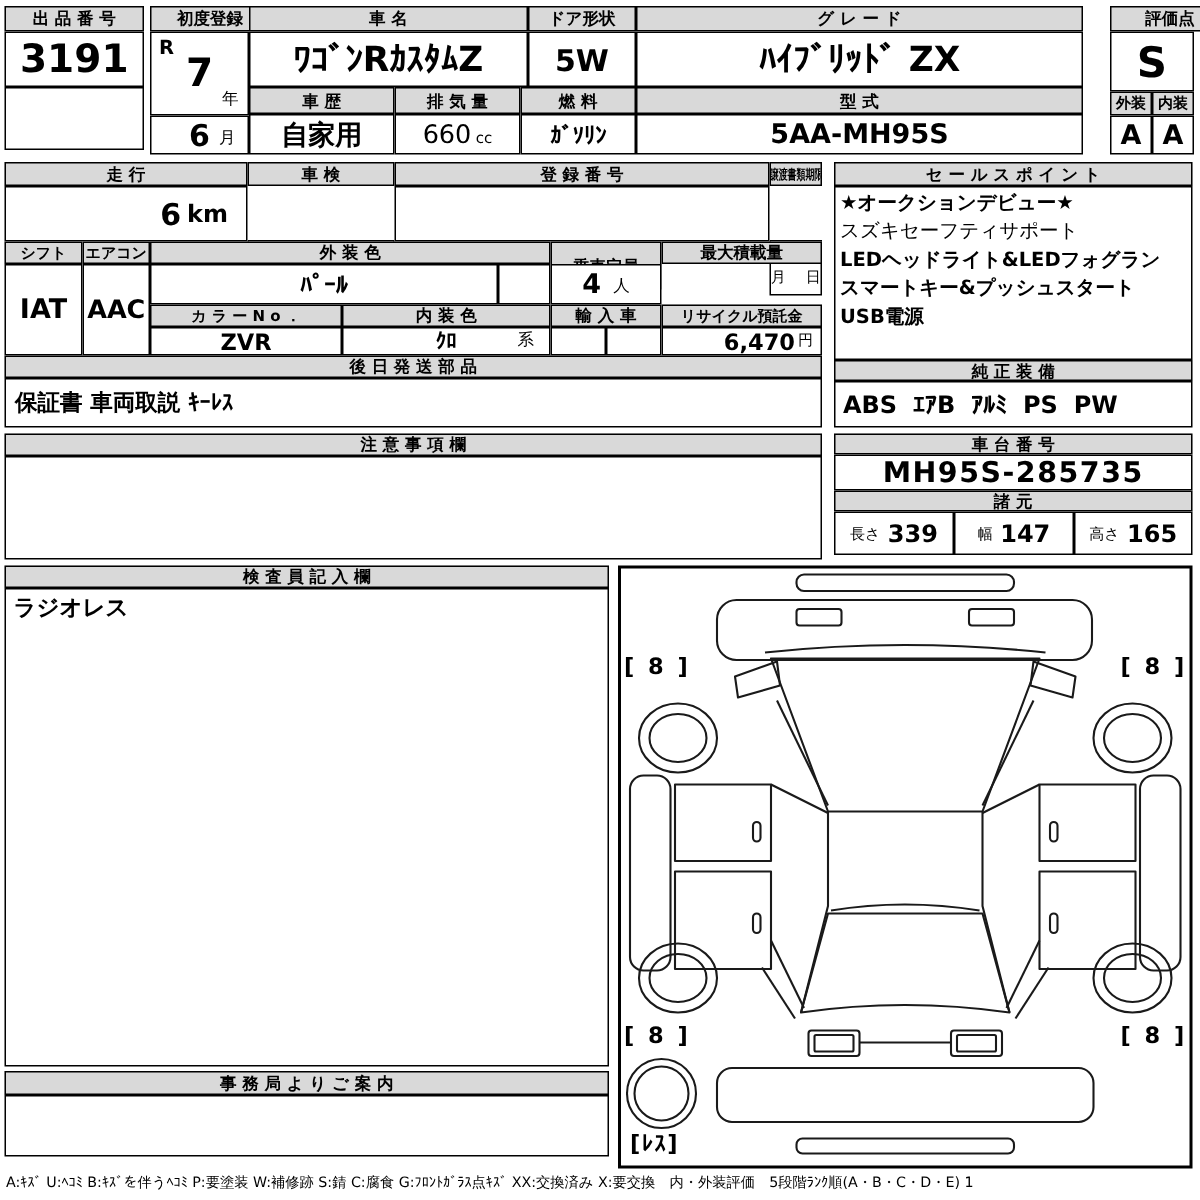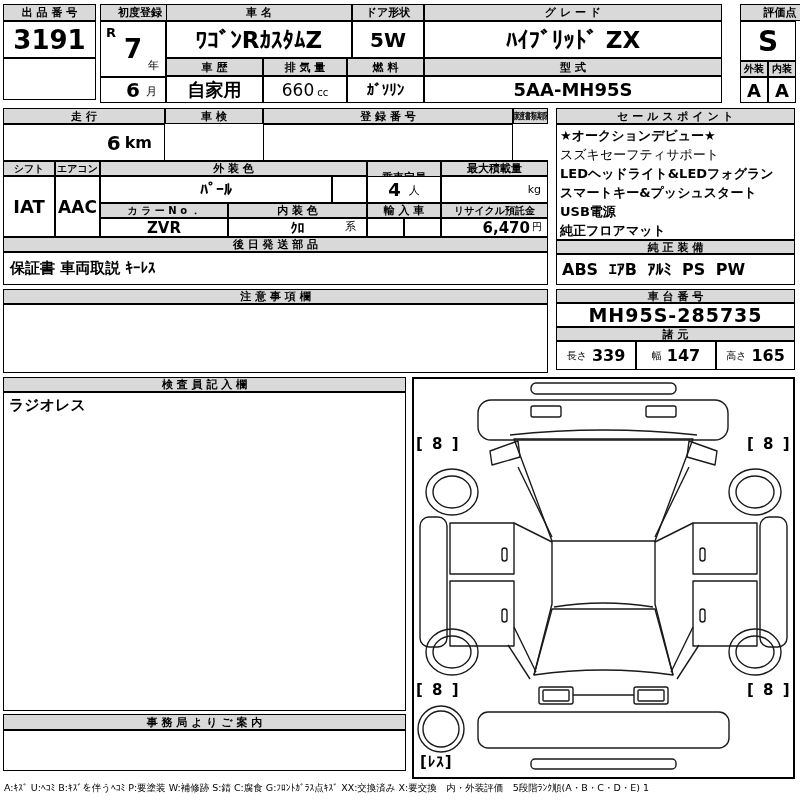--- a/index.html
+++ b/index.html
@@ -81,21 +81,20 @@
   <div class="c h" style="left:441px;top:161px;width:107px;height:15px">最大積載量</div>
 
   <div class="c v" style="left:3px;top:176px;width:52px;height:61px;font-size:18px">IAT</div>
   <div class="c v" style="left:55px;top:176px;width:45px;height:61px;font-size:17px">AAC</div>
   <div class="c v" style="left:100px;top:176px;width:232px;height:27px;font-size:16px">ﾊﾟｰﾙ</div>
   <div class="c" style="left:332px;top:176px;width:35px;height:27px"></div>
   <div class="c" style="left:367px;top:176px;width:74px;height:27px">
     <span style="font-size:18px;font-weight:bold">4</span>
     <span style="font-size:11px;margin-left:8px;align-self:flex-end;padding-bottom:4px">人</span>
   </div>
-  <div class="c right" style="left:441px;top:176px;width:107px;height:27px;font-size:11px;padding-right:6px">kg</div>
 
   <div class="c h" style="left:100px;top:203px;width:128px;height:15px;font-size:10px">カ ラ ー N o ．</div>
   <div class="c h" style="left:228px;top:203px;width:139px;height:15px">内 装 色</div>
   <div class="c h" style="left:367px;top:203px;width:74px;height:15px">輸 入 車</div>
   <div class="c h" style="left:441px;top:203px;width:107px;height:15px;font-size:10px">リサイクル預託金</div>
 
   <div class="c v" style="left:100px;top:218px;width:128px;height:19px;font-size:15px">ZVR</div>
   <div class="c" style="left:228px;top:218px;width:139px;height:19px">
     <span style="font-size:14px;font-weight:bold">ｸﾛ</span>
     <span style="position:absolute;right:10px;bottom:2px;font-size:11px">系</span>
@@ -113,21 +112,20 @@
   <div class="c h" style="left:3px;top:289px;width:545px;height:15px">注 意 事 項 欄</div>
   <div class="c" style="left:3px;top:304px;width:545px;height:69px"></div>
 
   <div class="c h" style="left:556px;top:108px;width:239px;height:16px">セ ー ル ス ポ イ ン ト</div>
   <div class="c" style="left:556px;top:124px;width:239px;height:116px;display:block;padding:1px 3px">
     <div style="font-size:13px;font-weight:bold;line-height:19px">★オークションデビュー★</div>
     <div style="font-size:13px;font-weight:normal;line-height:19px">スズキセーフティサポート</div>
     <div style="font-size:13px;font-weight:bold;line-height:19px">LEDヘッドライト&amp;LEDフォグラン</div>
     <div style="font-size:13px;font-weight:bold;line-height:19px">スマートキー&amp;プッシュスタート</div>
     <div style="font-size:13px;font-weight:bold;line-height:19px">USB電源</div>
-    <div style="font-size:13px;font-weight:bold;line-height:19px">純正フロアマット</div>
   </div>
   <div class="c h" style="left:556px;top:240px;width:239px;height:14px">純 正 装 備</div>
   <div class="c left v" style="left:556px;top:254px;width:239px;height:31px;font-size:16px;padding-left:5px;word-spacing:5px">ABS ｴｱB ｱﾙﾐ PS PW</div>
 
   <div class="c h" style="left:556px;top:289px;width:239px;height:14px">車 台 番 号</div>
   <div class="c v" style="left:556px;top:303px;width:239px;height:24px;font-size:19px;letter-spacing:1px">MH95S-285735</div>
   <div class="c h" style="left:556px;top:327px;width:239px;height:14px">諸 元</div>
   <div class="c" style="left:556px;top:341px;width:80px;height:29px">
     <span style="font-size:10px;margin-right:5px">長さ</span>
     <span style="font-size:16px;font-weight:bold">339</span>

